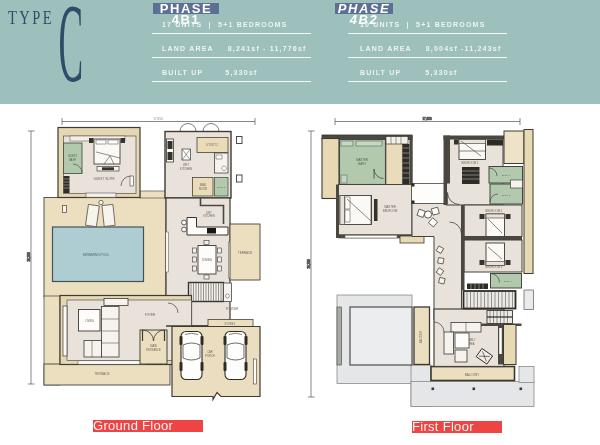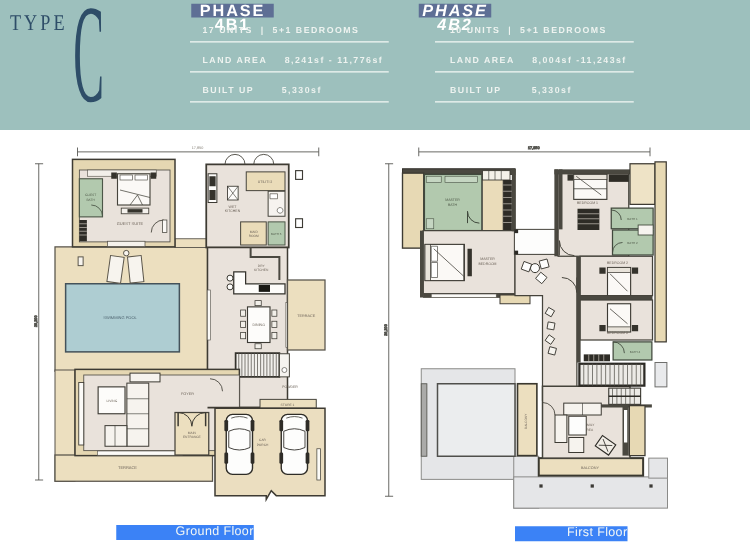--- a/index.html
+++ b/index.html
@@ -3,22 +3,22 @@
 <meta charset="utf-8">
 <style>
   html,body{margin:0;padding:0;}
   body{width:600px;height:445px;position:relative;background:#ffffff;overflow:hidden;
        font-family:"Liberation Sans",sans-serif;}
   .abs{position:absolute;}
   .hdr-row{position:absolute;color:#eef3f0;font-size:7px;font-weight:bold;letter-spacing:1.2px;
            border-bottom:1.2px solid #f4f7f5;white-space:nowrap;overflow:visible;}
   .chip{position:absolute;background:#5e6f95;color:#ffffff;font-size:13px;font-weight:bold;
         letter-spacing:1.5px;text-align:center;line-height:11px;}
-  .floorlabel{position:absolute;background:#3b82f6;color:#f3f7f5;font-size:10px;
-        letter-spacing:0.3px;text-align:right;}
+  .floorlabel{position:absolute;background:#ef4444;color:#f3f7f5;font-size:13px;
+        letter-spacing:0.3px;text-align:left;}
 </style>
 </head>
 <body>
 
 <div class="abs" style="left:0;top:0;width:600px;height:104px;background:#9dc0bd;"></div>
 
 <svg class="abs" style="left:0;top:0;" width="120" height="100" viewBox="0 0 120 100">
   <g fill="#2e4d68" font-family="Liberation Serif, serif">
     <text x="8" y="24" font-size="18" textLength="46" lengthAdjust="spacingAndGlyphs" letter-spacing="3">TYPE</text>
     <g transform="translate(58.5,81) scale(0.33,1)">

